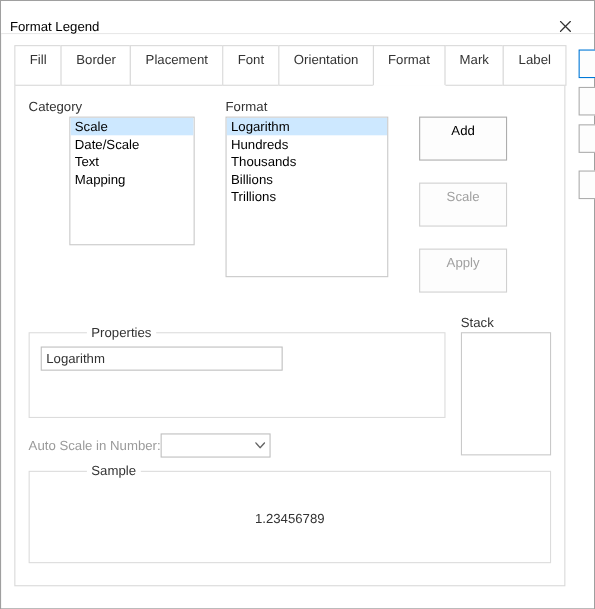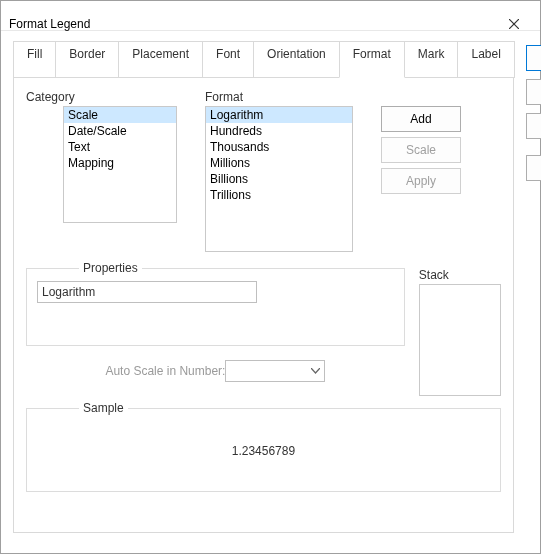--- a/index.html
+++ b/index.html
@@ -63,45 +63,45 @@
   .cat-list { width: 114px; height: 117px; margin-left: 37px; }
   .fmt-list { width: 148px; height: 146px; }
   .litem {
     padding: 1px 4px 1px 4px; color: #000; cursor: default;
     white-space: nowrap;
   }
   .litem.sel { background: #cde8ff; }
   .row1 .col { display: flex; flex-direction: column; }
   .row1 .btncol { padding-top: 16px; width: 82px; }
   .btn2 {
-    width: 80px; height: 26px; border: 1px solid #adadad;
+    width: 80px; height: 40px; border: 1px solid #adadad;
     background: #fdfdfd; text-align: center; line-height: 24px;
-    margin-bottom: 5px; color: #000;
+    margin-bottom: 20px; color: #000;
   }
   .btn2.disabled { color: #a0a0a0; border-color: #d0d0d0; }
   
   .group {
     border: 1px solid #dcdcdc; position: relative;
     margin-top: 18px; padding: 12px 10px 10px 10px;
   }
   .group > .legend {
     position: absolute; top: -8px; left: 8px;
     background: #fff; padding: 0 4px; color: #333; margin-left: 44px;
   }
   .row2 { display: flex; gap: 14px; margin-top: 0; }
   .props { flex: 1; }
   .group.props { margin-top: 16px; height: 78px; }
   .textbox {
     border: 1px solid #bfbfbf; width: 220px; height: 22px;
     padding: 2px 4px; background: #fff; color: #333;
   }
-  .stackwrap { display:flex; flex-direction:column; margin-top:16px;}
+  .stackwrap { display:flex; flex-direction:column; margin-top:0;}
   .stacklabel{ color:#333; margin-bottom:2px; margin-top:0;}
   .stackbox { border:1px solid #c9c9c9; width:82px; height:112px; background:#fff;}
-  .auto-row { display:flex; align-items:center; margin-top:14px;justify-content:center;}
+  .auto-row { display:flex; align-items:center; margin-top:14px;}
   .auto-row .lbl { color:#9a9a9a; }
   .combo {
     width:100px; height:22px; border:1px solid #bfbfbf;
     display:flex; align-items:center; justify-content:flex-end;
     padding:0 4px; background:#fff;
   }
   .combo .arrow { color:#666; }
   .group.sample { height:84px; display:flex; align-items:center; justify-content:center; margin-top:12px;}
   .sample-text { color:#333; }
   svg { display:block; }
@@ -143,21 +143,20 @@
                 <div class="litem">Text</div>
                 <div class="litem">Mapping</div>
               </div>
           </div>
           <div class="col">
             <div class="col-label">Format</div>
             <div class="listbox fmt-list" id="fmt-list">
                 <div class="litem sel">Logarithm</div>
                 <div class="litem">Hundreds</div>
                 <div class="litem">Thousands</div>
-                <div class="litem">Millions</div>
                 <div class="litem">Billions</div>
                 <div class="litem">Trillions</div>
               </div>
           </div>
           <div class="btncol">
             <div class="btn2">Add</div>
             <div class="btn2 disabled">Scale</div>
             <div class="btn2 disabled">Apply</div>
           </div>
         </div>

